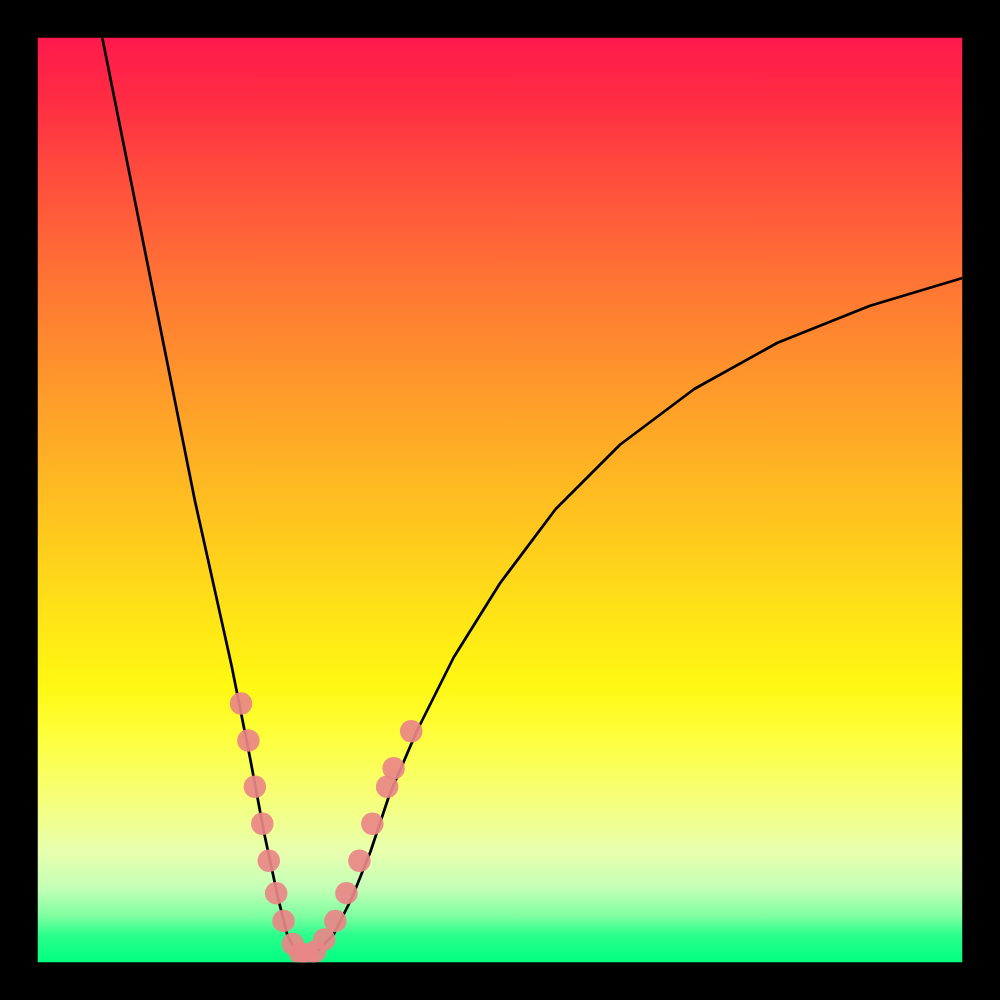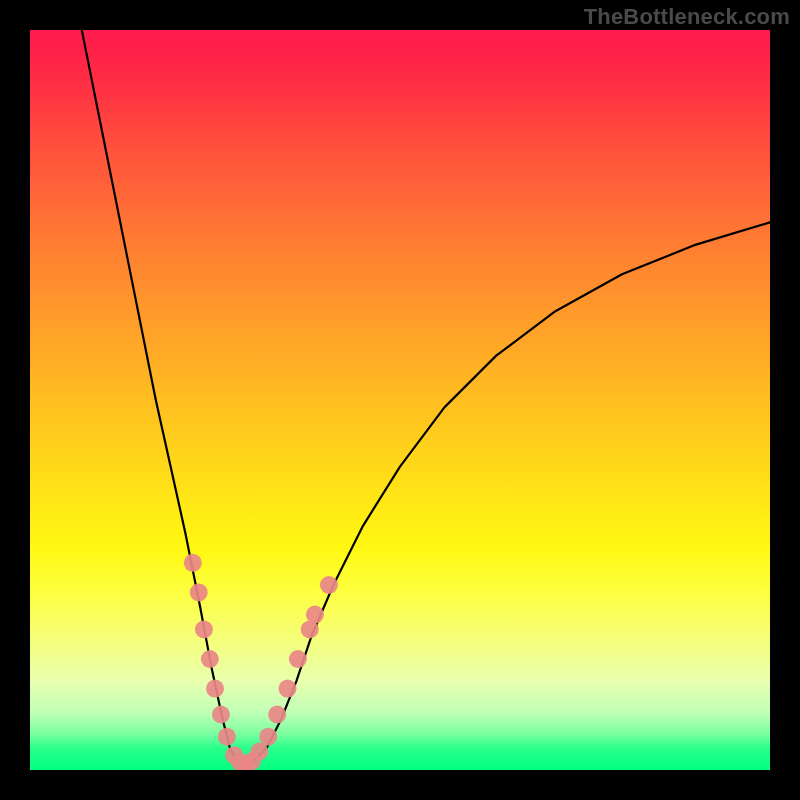--- a/index.html
+++ b/index.html
@@ -90,14 +90,13 @@
           <circle cx="238.28" cy="706.70" r="9" fill="#e98787" fill-opacity="0.92"></circle>
           <circle cx="247.16" cy="684.50" r="9" fill="#e98787" fill-opacity="0.92"></circle>
           <circle cx="257.52" cy="658.60" r="9" fill="#e98787" fill-opacity="0.92"></circle>
           <circle cx="267.88" cy="629.00" r="9" fill="#e98787" fill-opacity="0.92"></circle>
           <circle cx="279.72" cy="599.40" r="9" fill="#e98787" fill-opacity="0.92"></circle>
           <circle cx="284.90" cy="584.60" r="9" fill="#e98787" fill-opacity="0.92"></circle>
           <circle cx="298.96" cy="555.00" r="9" fill="#e98787" fill-opacity="0.92"></circle>
         </g>
     </svg>
   </div>
-  <div class="watermark">TheBottleneck.com</div>
 </div>
 
 </body></html>

